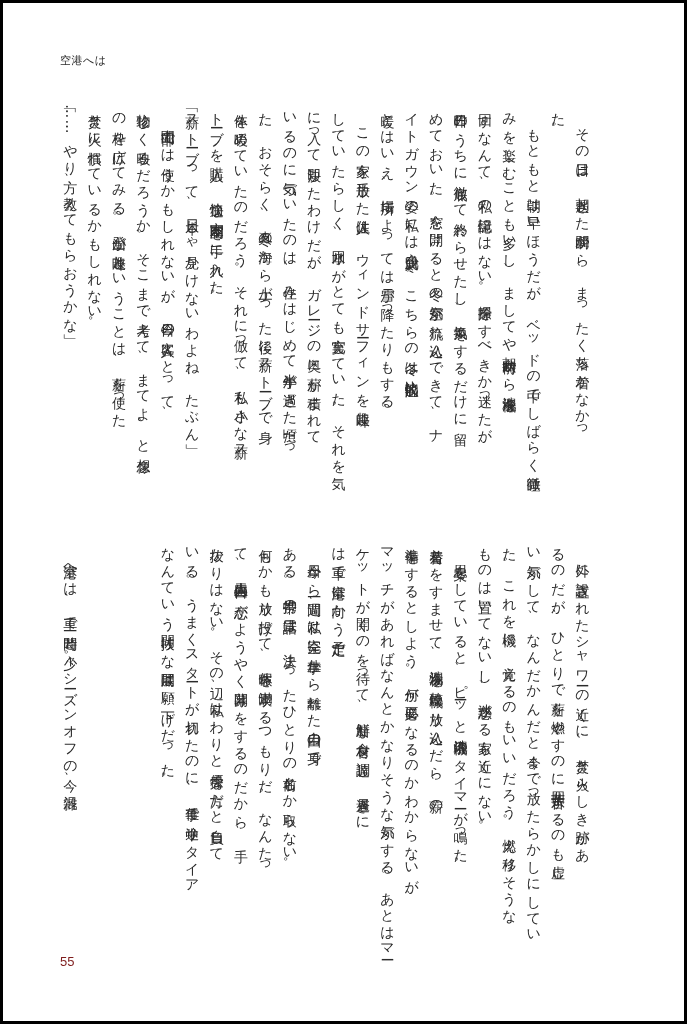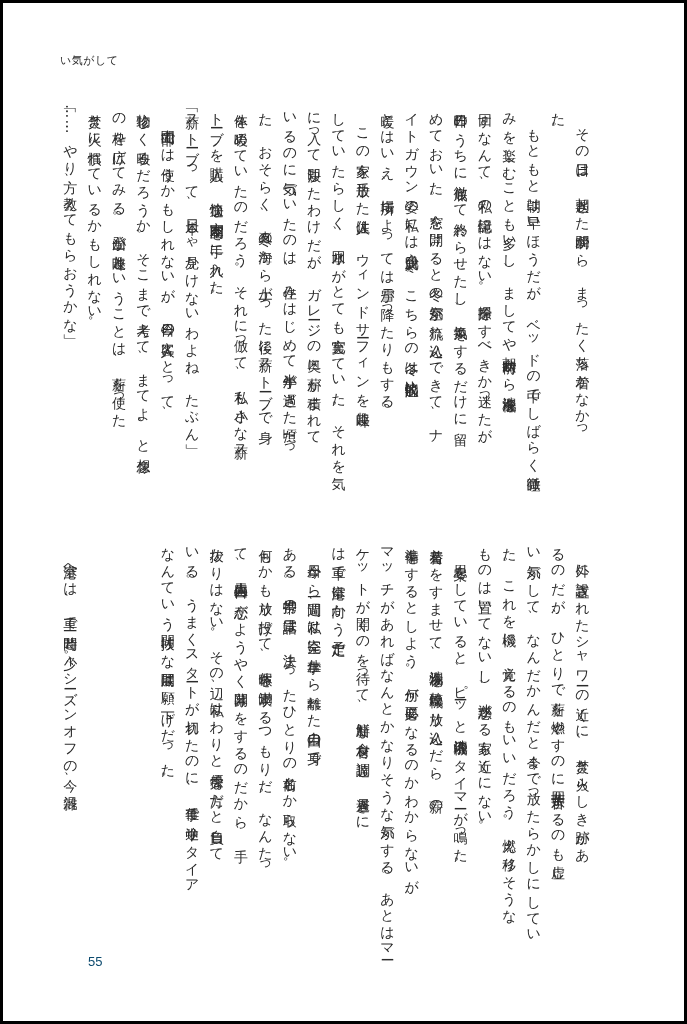--- a/index.html
+++ b/index.html
@@ -23,22 +23,21 @@
       letter-spacing: 0.5px;
       white-space: nowrap;
     }
     .page-number {
       position: absolute;
       left: 57px;
       top: 952px;
       font-family: "Liberation Sans", "DejaVu Sans", sans-serif;
       font-size: 13px;
       line-height: 14px;
-      color: #0c4a6e;
-      margin-left: 28px;
+      color: #7f1d1d;
     }
     .text-block {
       position: absolute;
       left: 55px;
       width: 537px;
       height: 400px;
       writing-mode: vertical-rl;
       -webkit-writing-mode: vertical-rl;
       font-size: 14px;
       letter-spacing: 1.3px;
@@ -53,21 +52,21 @@
       overflow: visible;
       margin: 0;
       padding: 0;
     }
   </style>
 </head>
 <body>
 
 <div class="page">
 
-  <div class="running-header">い気がして</div>
+  <div class="running-header">空港へは</div>
 
   <div class="text-block upper">
     <div class="col">　その日は、朝起きた瞬間から、まったく落ち着かなかっ</div>
     <div class="col">た。</div>
     <div class="col">　もともと朝は早いほうだが、ベッドの中でしばらく微睡</div>
     <div class="col">みを楽しむことも多いし、ましてや朝六時前から洗濯機を</div>
     <div class="col">回すなんて、私の記憶にはない。掃除をすべきか迷ったが、</div>
     <div class="col">昨日のうちに徹底して終わらせたし、換気をするだけに留</div>
     <div class="col">めておいた。窓を開けると冬の空気が流れ込んできて、ナ</div>
     <div class="col">イトガウン姿の私には少々肌寒い。こちらの冬は比較的温</div>

